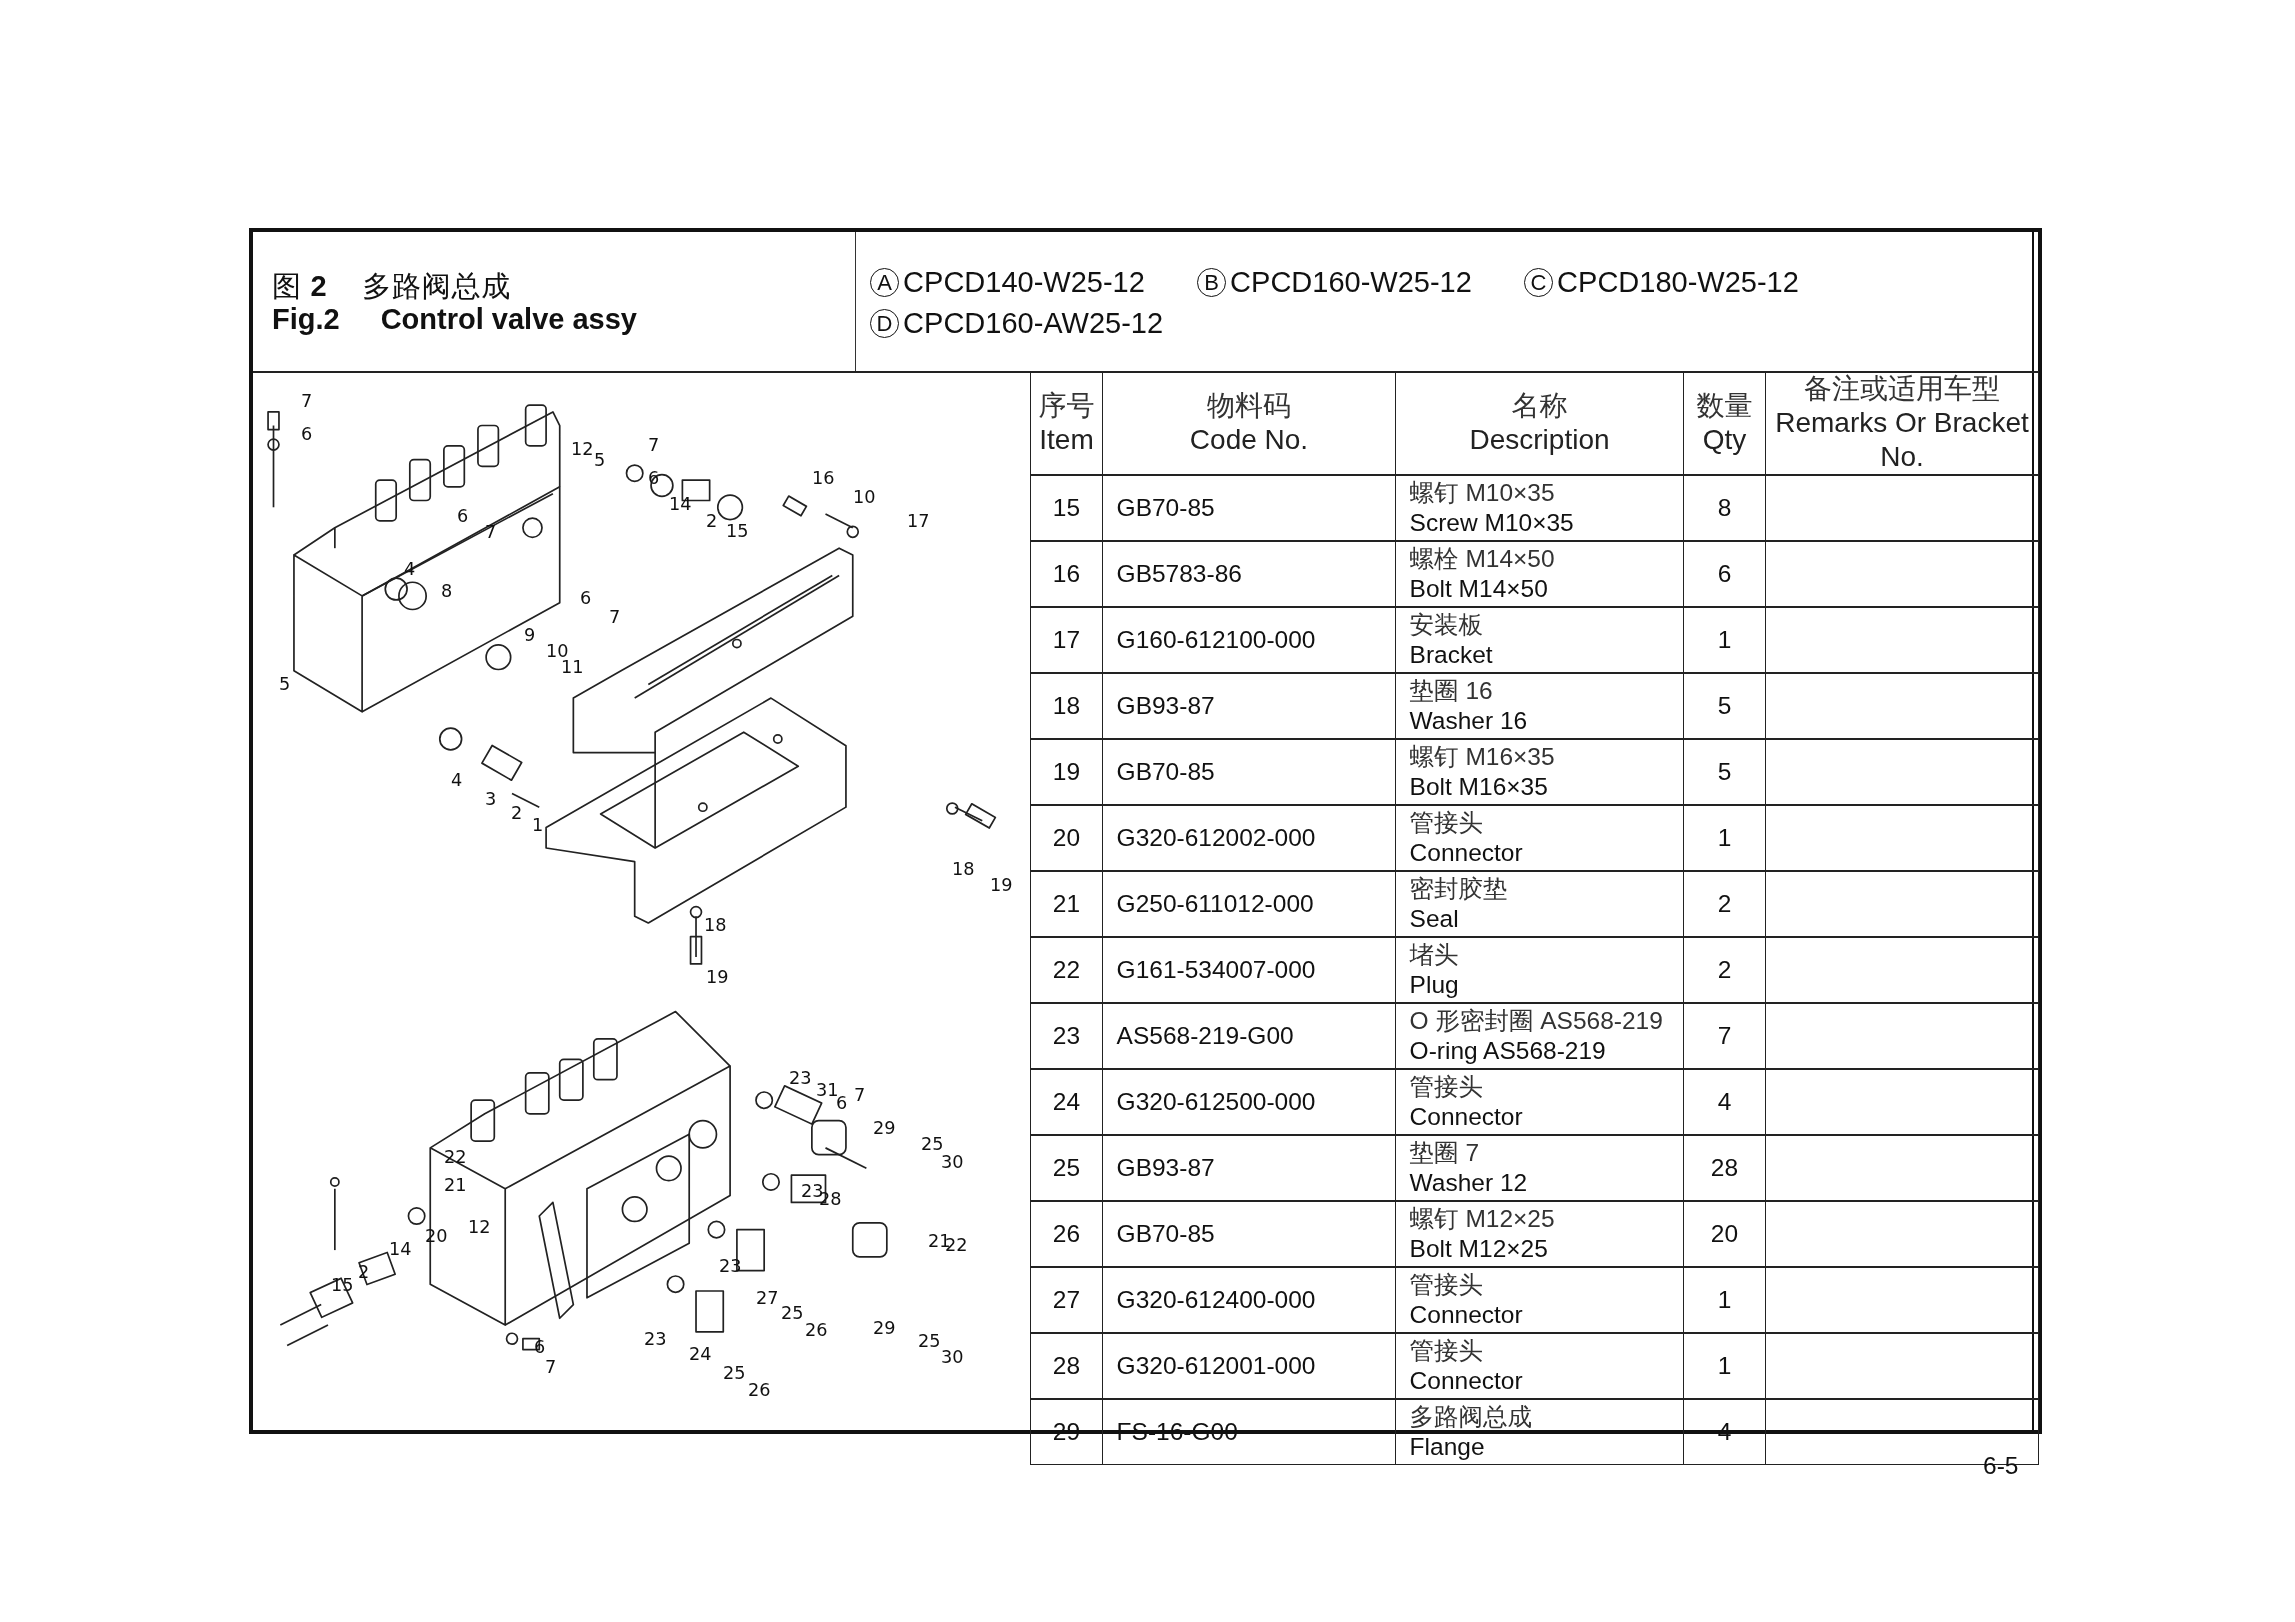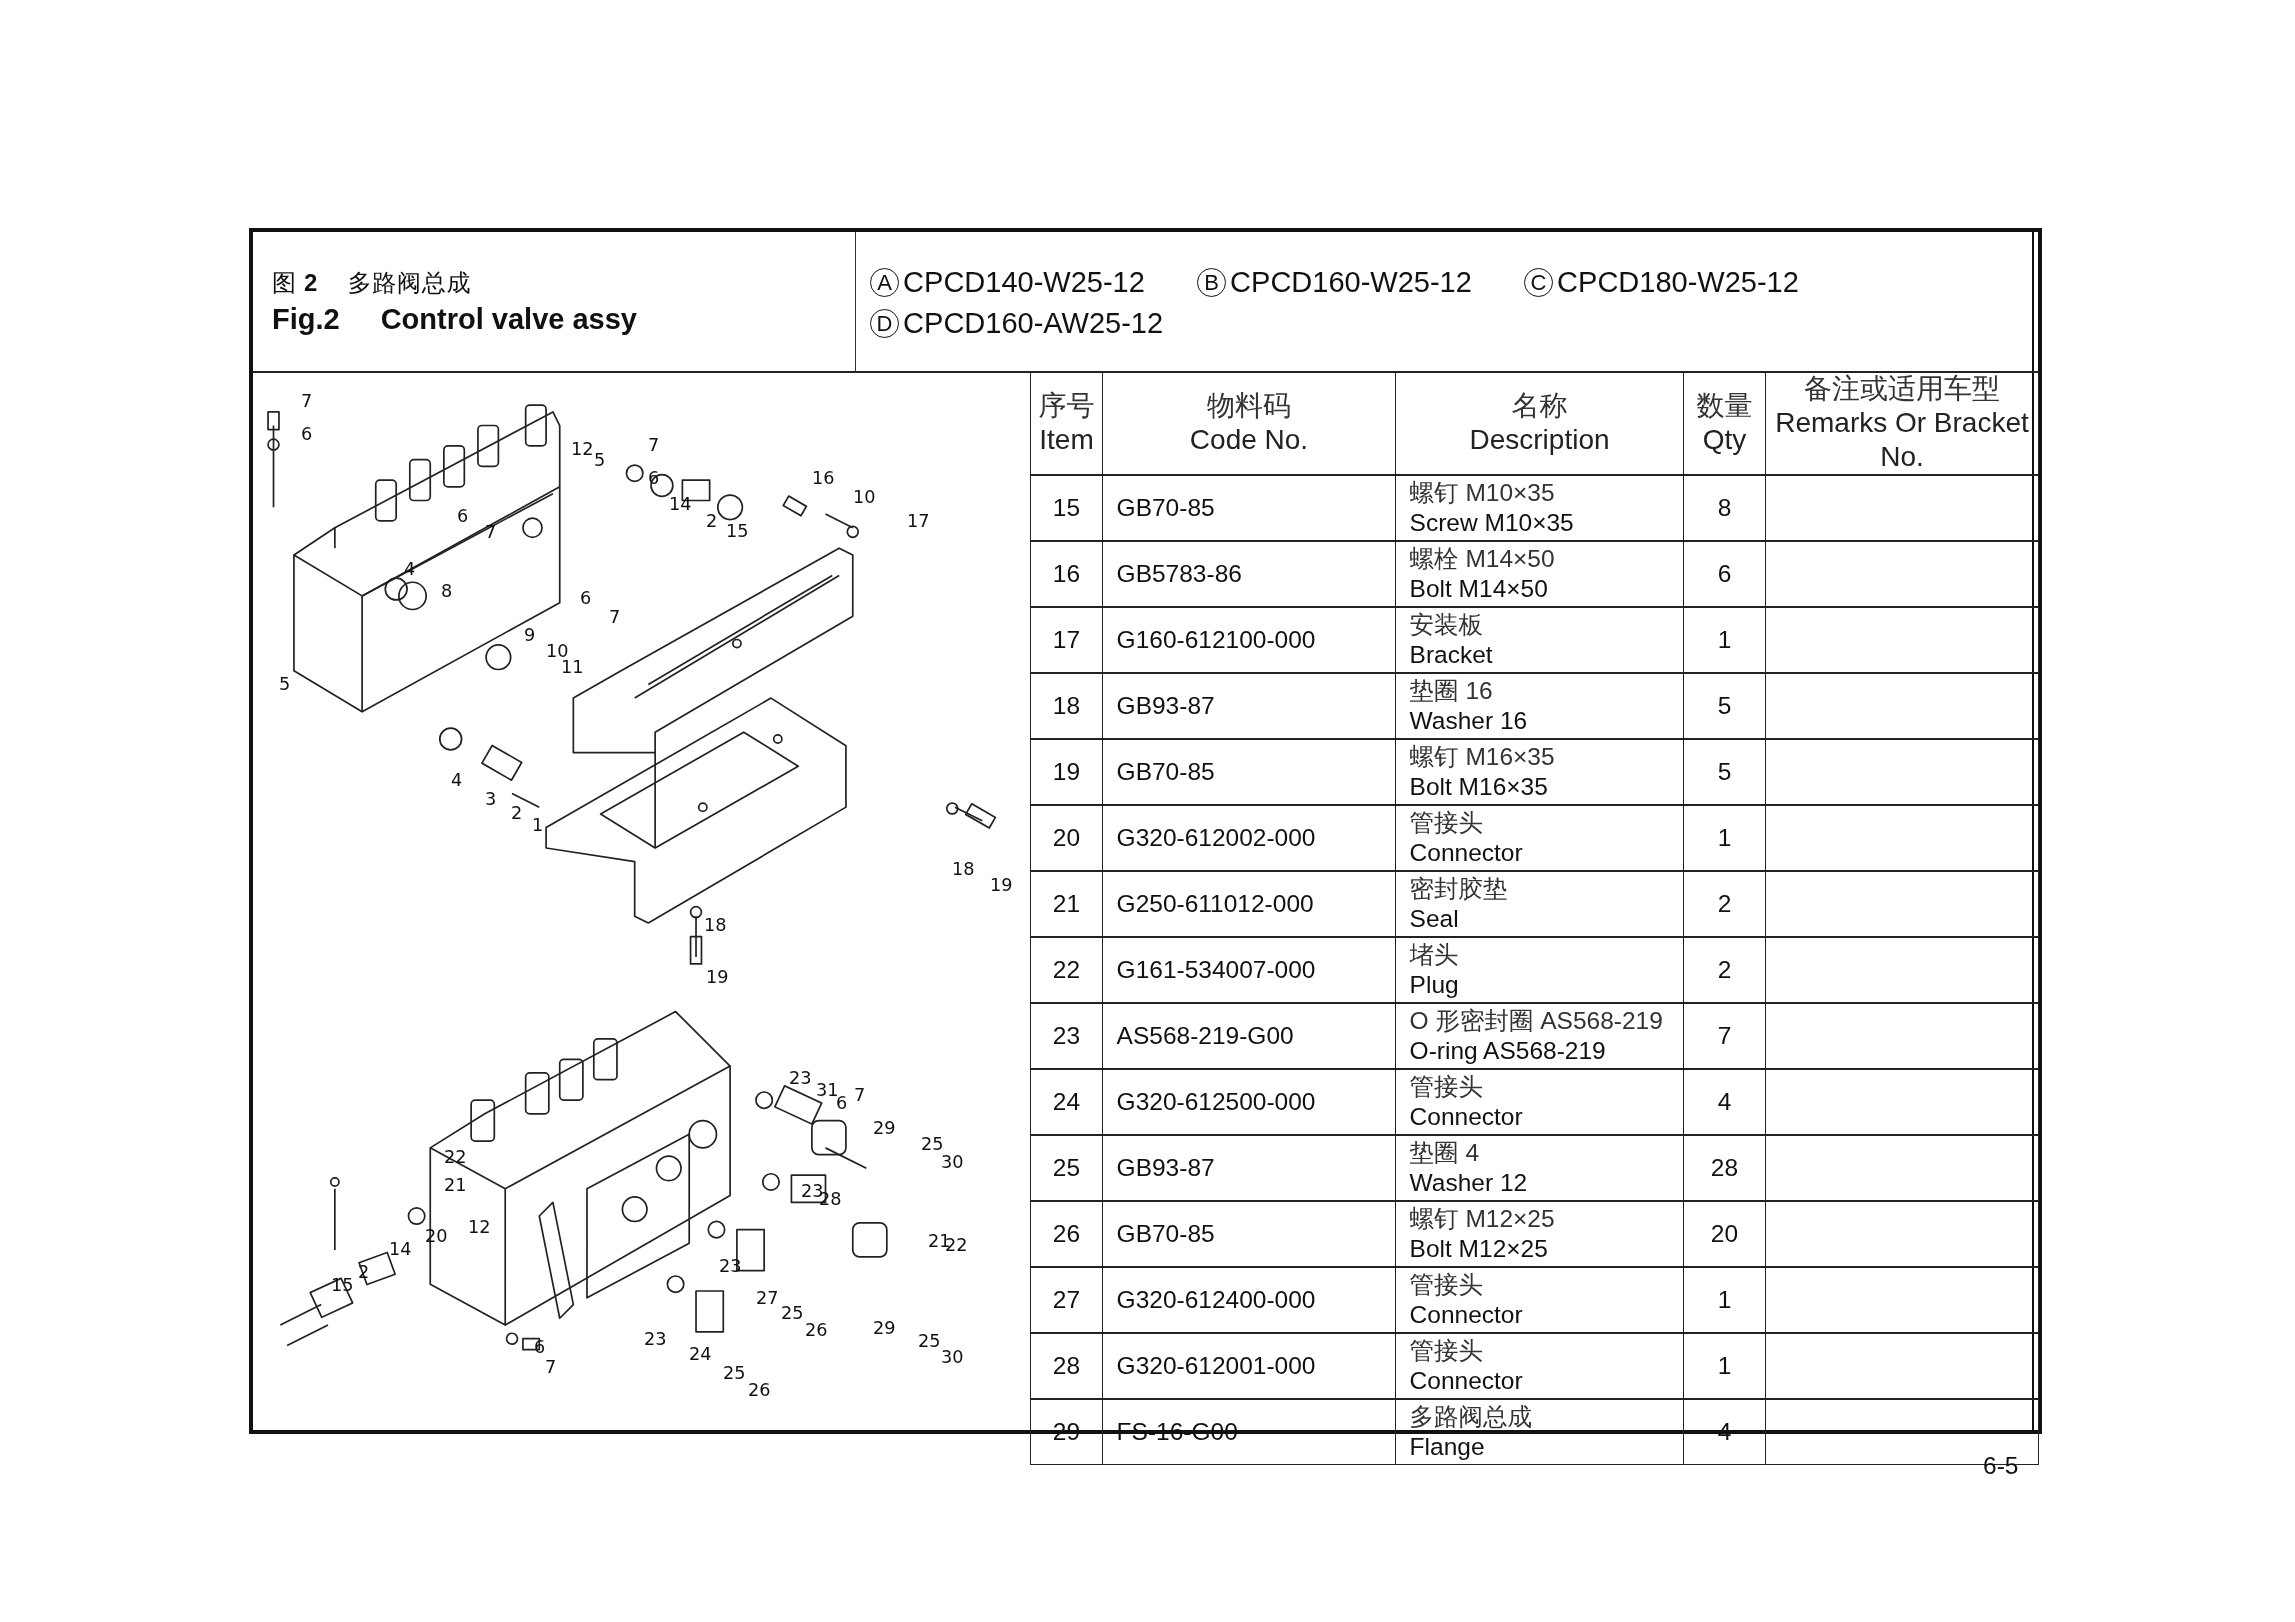--- a/index.html
+++ b/index.html
@@ -3,21 +3,21 @@
 <meta charset="utf-8">
 <style>
   html, body { margin:0; padding:0; background:#ffffff; }
   body { width:2295px; height:1622px; position:relative; overflow:hidden;
          font-family:"Liberation Sans", "DejaVu Sans", sans-serif; color:#111; }
   .frame { position:absolute; left:249px; top:228px; width:1793px; height:1206px;
            border:4.1px solid #111; box-sizing:border-box; }
   .frame .inner-r { position:absolute; right:4.1px; top:0; bottom:0; border-right:2px solid #111; }
   .hdr { position:absolute; left:0; top:0; right:0; height:139px; border-bottom:2px solid #222; }
   .hdr-left { position:absolute; left:0; top:0; width:602px; height:139px; border-right:1.4px solid #333; }
-  .title-cn { position:absolute; left:19px; top:35px; font-size:24px; letter-spacing:0.7px; }
+  .title-cn { position:absolute; left:19px; top:35px; font-size:29px; letter-spacing:0.7px; }
   .title-cn b { font-weight:bold; }
   .title-en { position:absolute; left:19px; top:71px; font-size:29px; font-weight:bold; }
   .title-en span { margin-left:41px; }
   .models { position:absolute; left:617px; top:34px; width:1159px; font-size:29px; }
   .model { position:absolute; white-space:nowrap; display:flex; align-items:center; }
   .circ { display:inline-flex; width:29px; height:29px; border:1.7px solid #111; border-radius:50%;
           align-items:center; justify-content:center; font-size:22px; margin-right:4.1px; box-sizing:border-box; }
   .drawing { position:absolute; left:0; top:139px; width:777px; height:1059px; }
   .drawing svg { position:absolute; left:0; top:0; }
   .callout { position:absolute; font-family:"DejaVu Sans", sans-serif; font-size:17.7px; color:#111; }
@@ -359,21 +359,21 @@
             <div class="cn">管接头</div>
             <div>Connector</div>
           </td>
           <td class="qty">4</td>
           <td></td>
         </tr>
       <tr>
           <td class="item">25</td>
           <td class="code">GB93-87</td>
           <td class="desc">
-            <div class="cn">垫圈 4</div>
+            <div class="cn">垫圈 7</div>
             <div>Washer 12</div>
           </td>
           <td class="qty">28</td>
           <td></td>
         </tr>
       <tr>
           <td class="item">26</td>
           <td class="code">GB70-85</td>
           <td class="desc">
             <div class="cn">螺钉 M12×25</div>

